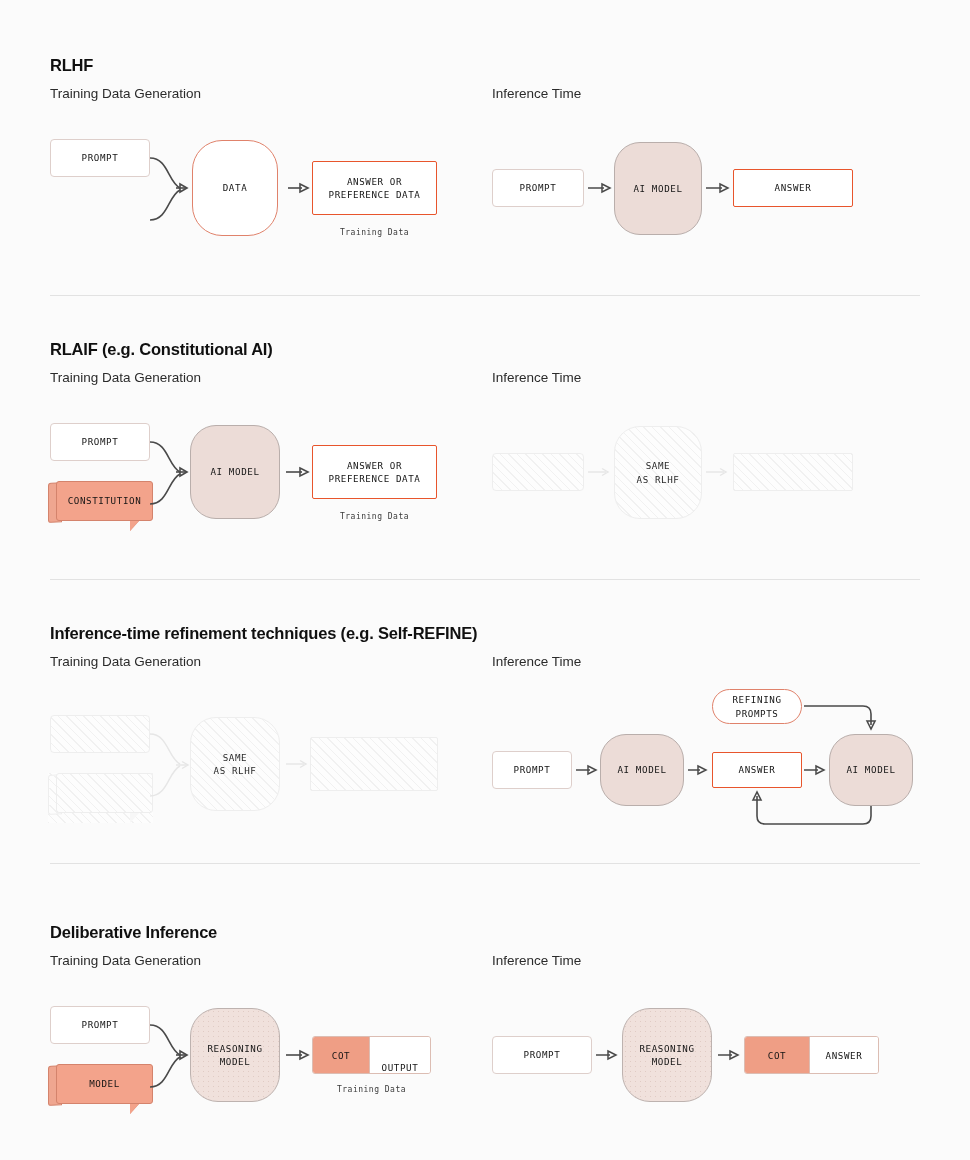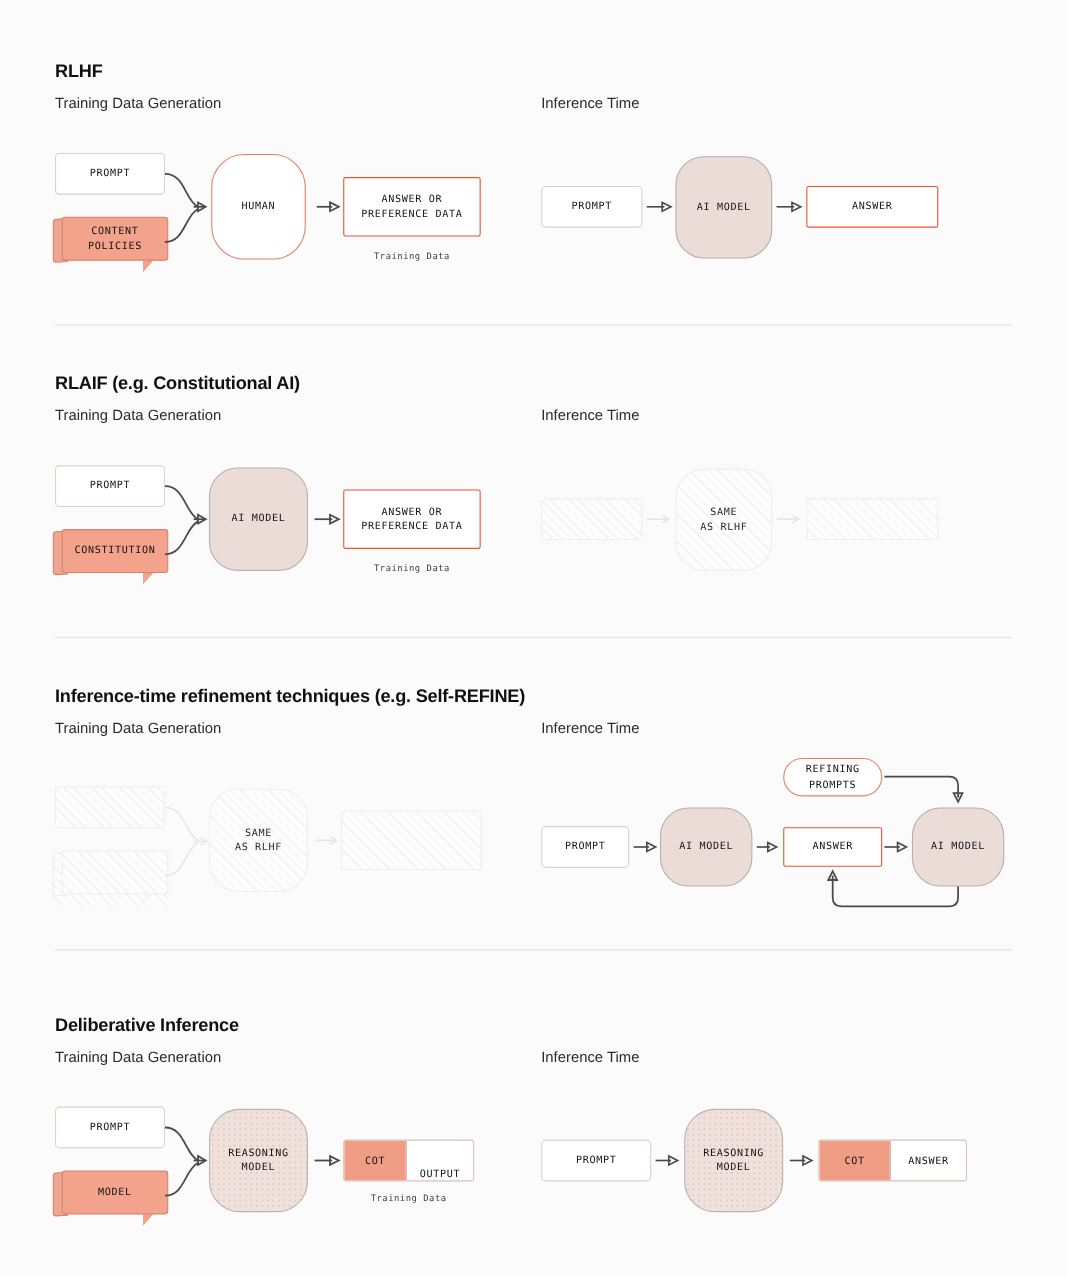--- a/index.html
+++ b/index.html
@@ -153,38 +153,30 @@
   <div class="section" style="top:0;height:300px;">
 
     <div class="sec-title" style="top:56px;">RLHF</div>
     <div class="col-label" style="left:50px;top:86px;">Training Data Generation</div>
     <div class="col-label" style="left:492px;top:86px;">Inference Time</div>
 
     <div class="node box-prompt" style="left:50px;top:139px;width:100px;height:38px;">
       <span class="lbl">PROMPT</span>
     </div>
 
-    <div class="doc" style="left:48px;top:197px;width:105px;height:50px;">
-      <div class="doc-flap"></div>
-      <div class="doc-tail"></div>
-      <div class="doc-body">
-          <span class="lbl">CONTENT
-POLICIES</span>
-        </div>
-    </div>
 
     <svg class="conn" width="970" height="300">
       <path class="ln" d="M150,158 C168,158 168,182 180,188"></path>
       <path class="ln" d="M150,220 C168,220 168,196 180,190"></path>
       <path class="ln" d="M176,188 L186,188"></path>
       <path class="ln" d="M180,184 L187,188 L180,192 Z" fill="#4a4a4a"></path>
     </svg>
 
     <div class="node box-human" style="left:192px;top:140px;width:86px;height:96px;">
-      <span class="lbl">HUMAN</span>
+      <span class="lbl">DATA</span>
     </div>
 
     <svg class="conn" width="970" height="300">
       <path class="ln" d="M288,188 L302,188"></path>
       <path class="ln" d="M300,184 L308,188 L300,192 Z" fill="#4a4a4a"></path>
     </svg>
 
     <div class="node box-orange" style="left:312px;top:161px;width:125px;height:54px;">
       <span class="lbl">ANSWER OR
 PREFERENCE DATA</span>

